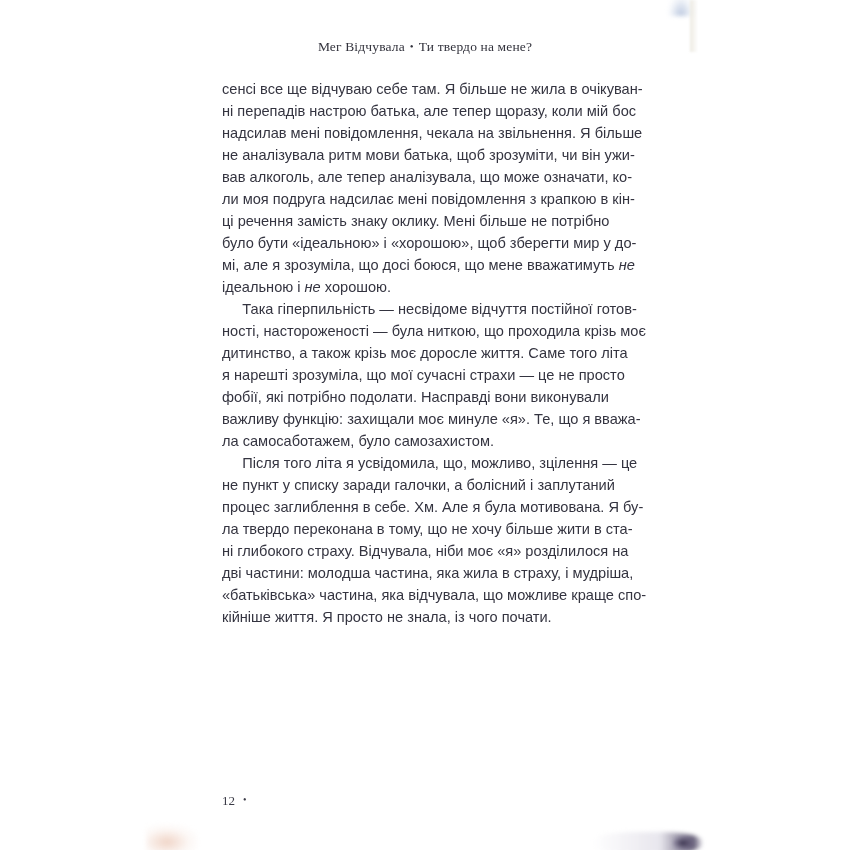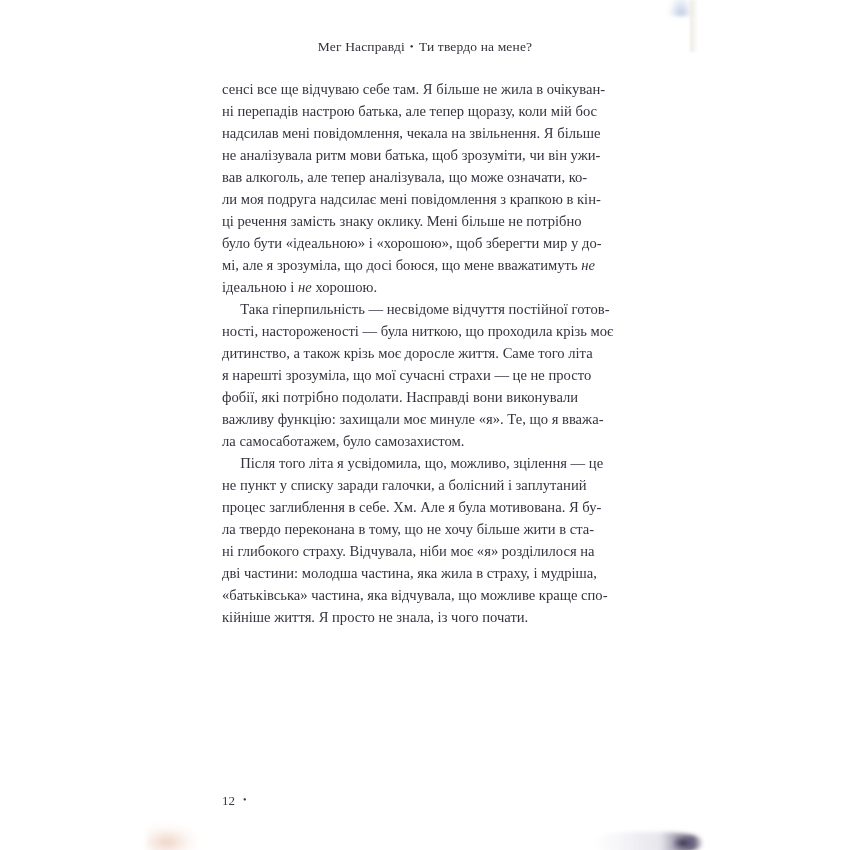--- a/index.html
+++ b/index.html
@@ -61,21 +61,21 @@
 
   .textblock {
     position: absolute;
     left: 222px;
     top: 78px;
     width: 432px;
   }
 
   p.para {
     margin: 0;
-    font-family: Liberation Serif, serif;
+    font-family: Liberation Sans, sans-serif;
     font-size: 14.6px;
     line-height: 22px;
     color: #343440;
     text-align: left;
     white-space: pre-wrap;
     -webkit-font-smoothing: antialiased;
   }
   p.para em { font-style: italic; text-align: right; }
 
   .folio {
@@ -95,21 +95,21 @@
 
 <div class="page">
 
   <div class="artifact artifact-top-right"></div>
   <div class="artifact artifact-top-right-edge"></div>
   <div class="artifact artifact-bottom-left"></div>
   <div class="artifact artifact-bottom-right"></div>
   <div class="artifact artifact-bottom-right2"></div>
 
   <div class="running-head">
-    <span>Мег Насправді</span><span class="sep">•</span><span>Ти твердо на мене?</span>
+    <span>Мег Відчувала</span><span class="sep">•</span><span>Ти твердо на мене?</span>
   </div>
 
   <div class="textblock">
     <p class="para">сенсі все ще відчуваю себе там. Я більше не жила в очікуван-
 ні перепадів настрою батька, але тепер щоразу, коли мій бос
 надсилав мені повідомлення, чекала на звільнення. Я більше
 не аналізувала ритм мови батька, щоб зрозуміти, чи він ужи-
 вав алкоголь, але тепер аналізувала, що може означати, ко-
 ли моя подруга надсилає мені повідомлення з крапкою в кін-
 ці речення замість знаку оклику. Мені більше не потрібно

